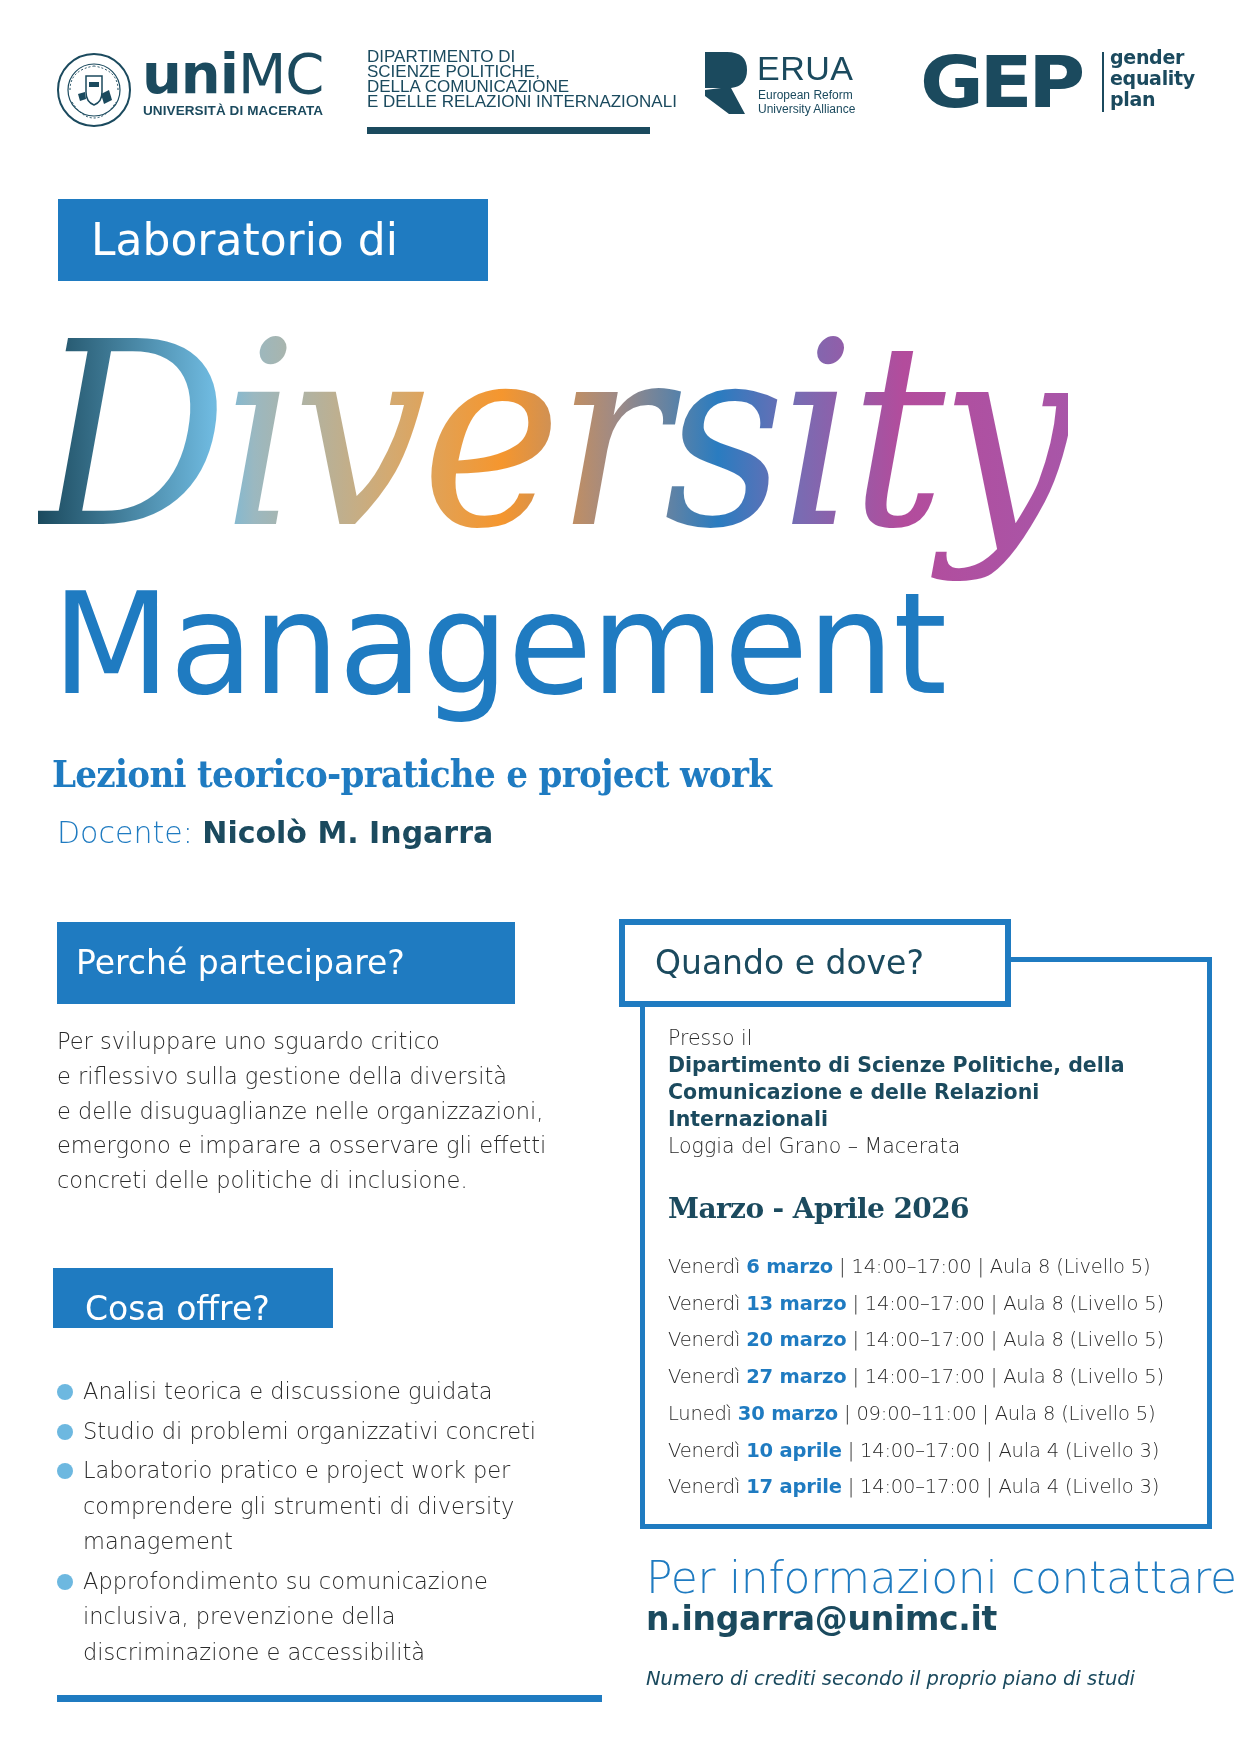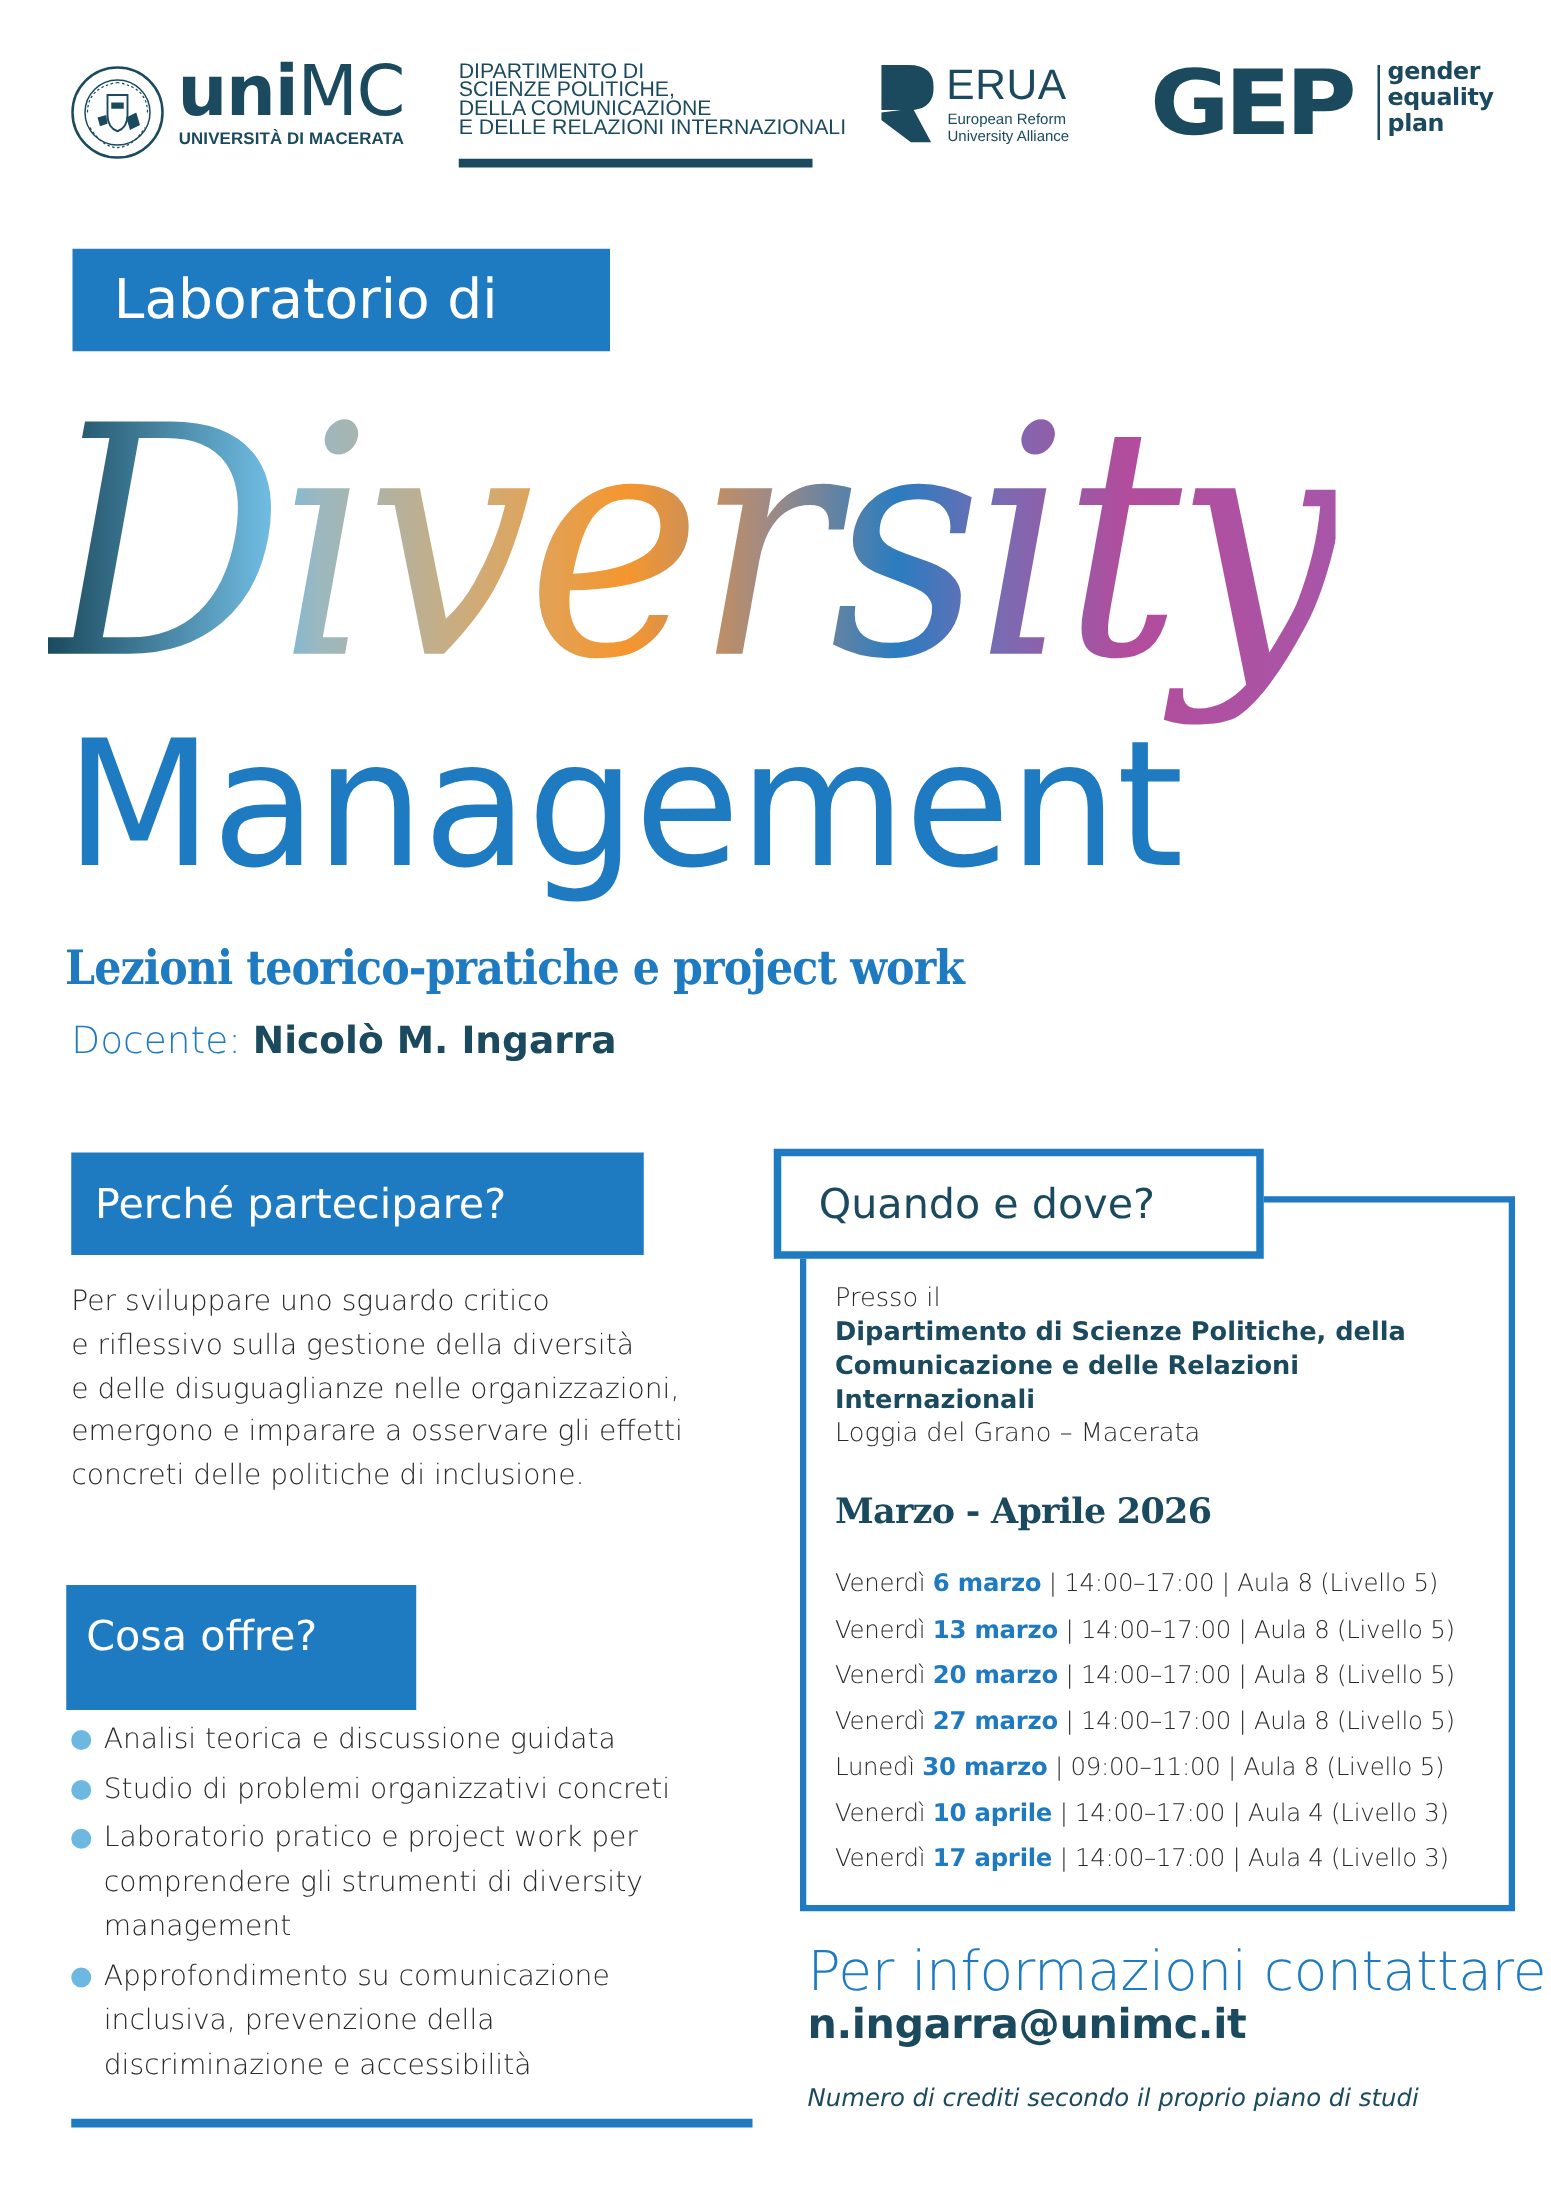--- a/index.html
+++ b/index.html
@@ -32,21 +32,21 @@
   .management { left: 52px; top: 570px; font-family: "DejaVu Sans", sans-serif; font-size: 140px; line-height: 150px; color: #1f7bc1; letter-spacing: -1px; transform: scaleX(0.98); transform-origin: left; }
   .subtitle { left: 52px; top: 752px; font-family: "DejaVu Serif", serif; font-weight: 700; font-size: 38px; line-height: 44px; color: #1f7bc1; letter-spacing: -0.8px; transform: scaleX(0.9); transform-origin: left; white-space: nowrap; }
   .docente { left: 57px; top: 813px; font-size: 30px; line-height: 40px; white-space: nowrap; }
   .docente .lbl { color: #1f7bc1; font-weight: 300; }
   .docente .name { color: #1b4a5e; font-weight: 700; }
 
   
   .h-box { background: #1f7bc1; color: #fff; font-size: 33px; line-height: 82px; font-weight: 500; }
   .perche { left: 57px; top: 922px; width: 458px; height: 82px; padding-left: 19px; }
   .perche-text { left: 57px; top: 1024px; width: 540px; font-size: 22.5px; line-height: 34.8px; color: #2a2a2a; font-weight: 300; }
-  .cosa { left: 53px; top: 1268px; width: 280px; height: 100px; padding-left: 16px; }
+  .cosa { left: 53px; top: 1268px; width: 280px; height: 60px; padding-left: 32px; }
   .offer-list { left: 57px; top: 1374px; width: 560px; list-style: none; }
   .offer-list li { position: relative; padding-left: 26px; font-size: 22.5px; line-height: 35.5px; font-weight: 300; color: #2a2a2a; margin-bottom: 4px; }
   .offer-list li .dot { position: absolute; left: 0; top: 10px; width: 16px; height: 16px; border-radius: 50%; background: #6db8e0; }
   .left-bar { left: 57px; top: 1695px; width: 545px; height: 7px; background: #1f7bc1; }
 
   
   .when-frame { left: 640px; top: 957px; width: 572px; height: 572px; border: 5px solid #1f7bc1; border-top-width: 5px; }
   .when-tab { left: 619px; top: 919px; width: 392px; height: 88px; border: 6px solid #1f7bc1; background: #fff; font-size: 33px; line-height: 76px; color: #1b4a5e; padding-left: 30px; font-weight: 500; }
   .where { left: 668px; top: 1025px; width: 520px; font-size: 20.5px; line-height: 27px; color: #2a2a2a; font-weight: 300; }
   .where .dept-name { color: #1b4a5e; font-weight: 700; }

